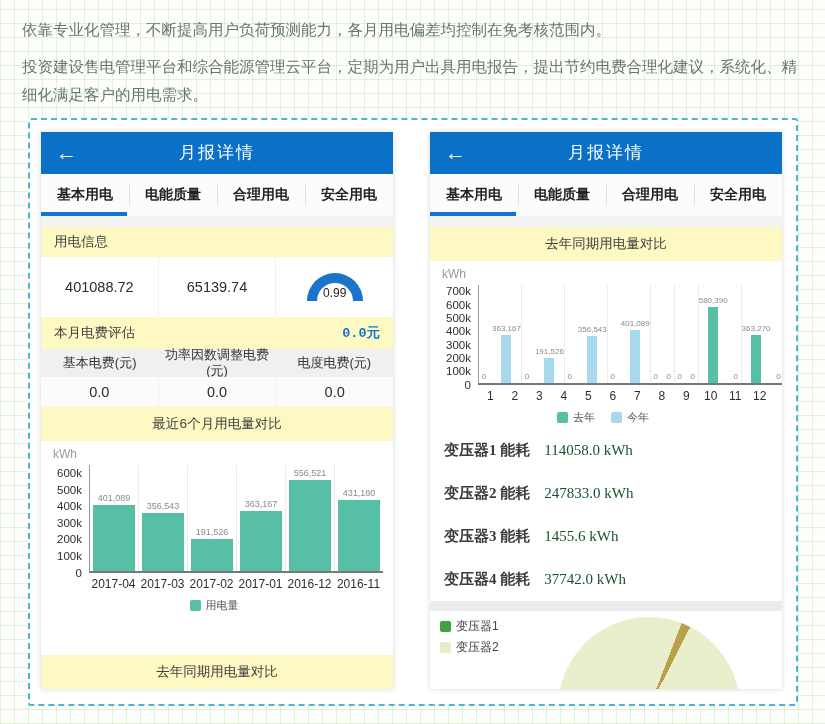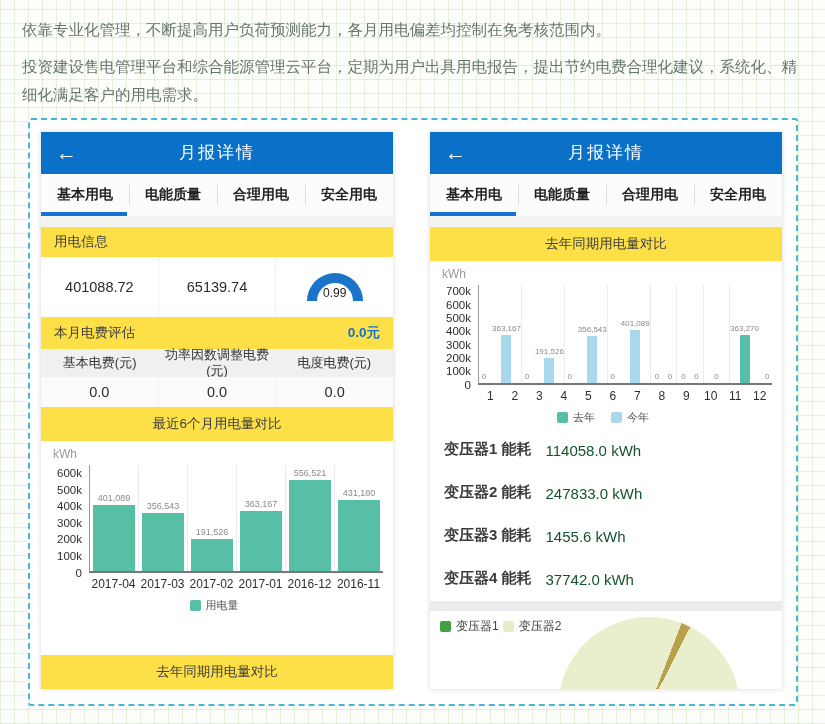--- a/index.html
+++ b/index.html
@@ -30,22 +30,22 @@
     font-size:21px; cursor:pointer; }
   .phone-title { font-size:17px; letter-spacing:2px; }
   .tabs { height:42px; flex:0 0 42px; background:#fcfcfc; display:flex; }
   .tab { flex:1; position:relative; display:flex; align-items:center; justify-content:center;
     font-size:14px; font-weight:bold; color:#222; cursor:pointer; }
   .tab + .tab::before { content:''; position:absolute; left:0; top:11px; bottom:11px; width:1px; background:#ddd; }
   .tab--active::after { content:''; position:absolute; left:0; right:2px; bottom:0; height:4px; background:#1273d2; }
   .spacer { height:11px; flex:0 0 11px; background:#f3f3f3; }
   .spacer--thin { height:10px; flex:0 0 10px; background:#ececec; }
 
-  .bar-title { height:30px; flex:0 0 30px; background:#fde047; display:flex; align-items:center;
-    padding:4px 13px; font-size:13.5px; color:#3f3f3f; }
+  .bar-title { height:30px; flex:0 0 30px; background:#fef9c3; display:flex; align-items:center;
+    padding:4px 13px; font-size:13.5px; color:#3f3f3f;font-family:Liberation Mono, monospace; }
   .bar-title--tall { height:34px; flex:0 0 34px; }
   .bar-title--center { justify-content:center; }
   .bar-title--split { height:32px; flex:0 0 32px; justify-content:space-between; }
   .bill-total { color:#1273d2; font-size:13.5px; font-weight:bold; }
 
   .cols { display:flex; background:#ededed; }
   .cols--usage { height:40px; flex:0 0 40px; }
   .cols--bill { height:28px; flex:0 0 28px; background:#f0f0f0; }
   .col { flex:1; display:flex; align-items:center; justify-content:center; text-align:center;
     font-size:13px; color:#333; white-space:pre-line; line-height:1.2; padding:2px; }
@@ -76,26 +76,26 @@
   .bar-label { font-size:8px; color:#8a8a8a; margin-bottom:2px; white-space:nowrap; }
   .chart--single .bar-label { font-size:9px; }
   .bar { width:10px; }
   .chart--single .bar { width:42px; }
   .xlabels { display:flex; margin-left:44px; padding-top:4px; }
   .xlabel { flex:1; text-align:center; font-size:12px; color:#2e2e2e; }
   .legend { display:flex; justify-content:center; gap:16px; padding:7px 0 4px; }
   .legend-item { display:flex; align-items:center; gap:5px; font-size:11px; color:#555; }
   .legend-swatch { width:11px; height:11px; border-radius:2px; }
 
-  .t-row { height:43px; flex:0 0 43px; display:flex; align-items:flex-end; padding:13px 14px; background:#fff; }
+  .t-row { height:43px; flex:0 0 43px; display:flex; align-items:center; padding:13px 14px; background:#fff;font-family:Liberation Serif, serif; }
   .t-label { font-size:15px; font-weight:bold; color:#3a3a3a; margin-right:14px; }
   .t-value { font-size:15px; color:#14532d; }
 
   .pie-area { position:relative; flex:1; background:#fff; overflow:hidden; }
-  .pie-legend { position:absolute; left:10px; top:7px; display:flex; flex-direction:row; gap:4px; }
+  .pie-legend { position:absolute; left:10px; top:7px; display:flex; flex-direction:column; gap:4px; }
   .pie-legend .legend-item { font-size:12px; color:#444; }
   .pie-circle { position:absolute; left:128px; top:6px; width:182px; height:182px; border-radius:50%;
     background:conic-gradient(#e9efcc 0 21deg, #b9a04a 21deg 27deg, #e9efcc 27deg 360deg); }
 
   .footer-bar { margin-top:auto; }
 </style>
 </head>
 <body>
 
 <div class="intro">
@@ -302,20 +302,24 @@
                     <div class="bar-label">0</div>
                     <div class="bar" style="background: rgb(87, 191, 165); height: 0%;"></div>
                   </div>
                   <div class="slot">
                     <div class="bar-label">0</div>
                     <div class="bar" style="background: rgb(168, 216, 236); height: 0%;"></div>
                   </div>
                 </div>
                 <div class="cell cell-b">
                   <div class="slot">
+                    <div class="bar-label">580,390</div>
+                    <div class="bar" style="background: rgb(87, 191, 165); height: 77.3853%;"></div>
+                  </div>
+                  <div class="slot">
                     <div class="bar-label">0</div>
                     <div class="bar" style="background: rgb(168, 216, 236); height: 0%;"></div>
                   </div>
                 </div>
                 <div class="cell cell-b">
                   <div class="slot">
                     <div class="bar-label">363,270</div>
                     <div class="bar" style="background: rgb(87, 191, 165); height: 48.436%;"></div>
                   </div>
                   <div class="slot">

